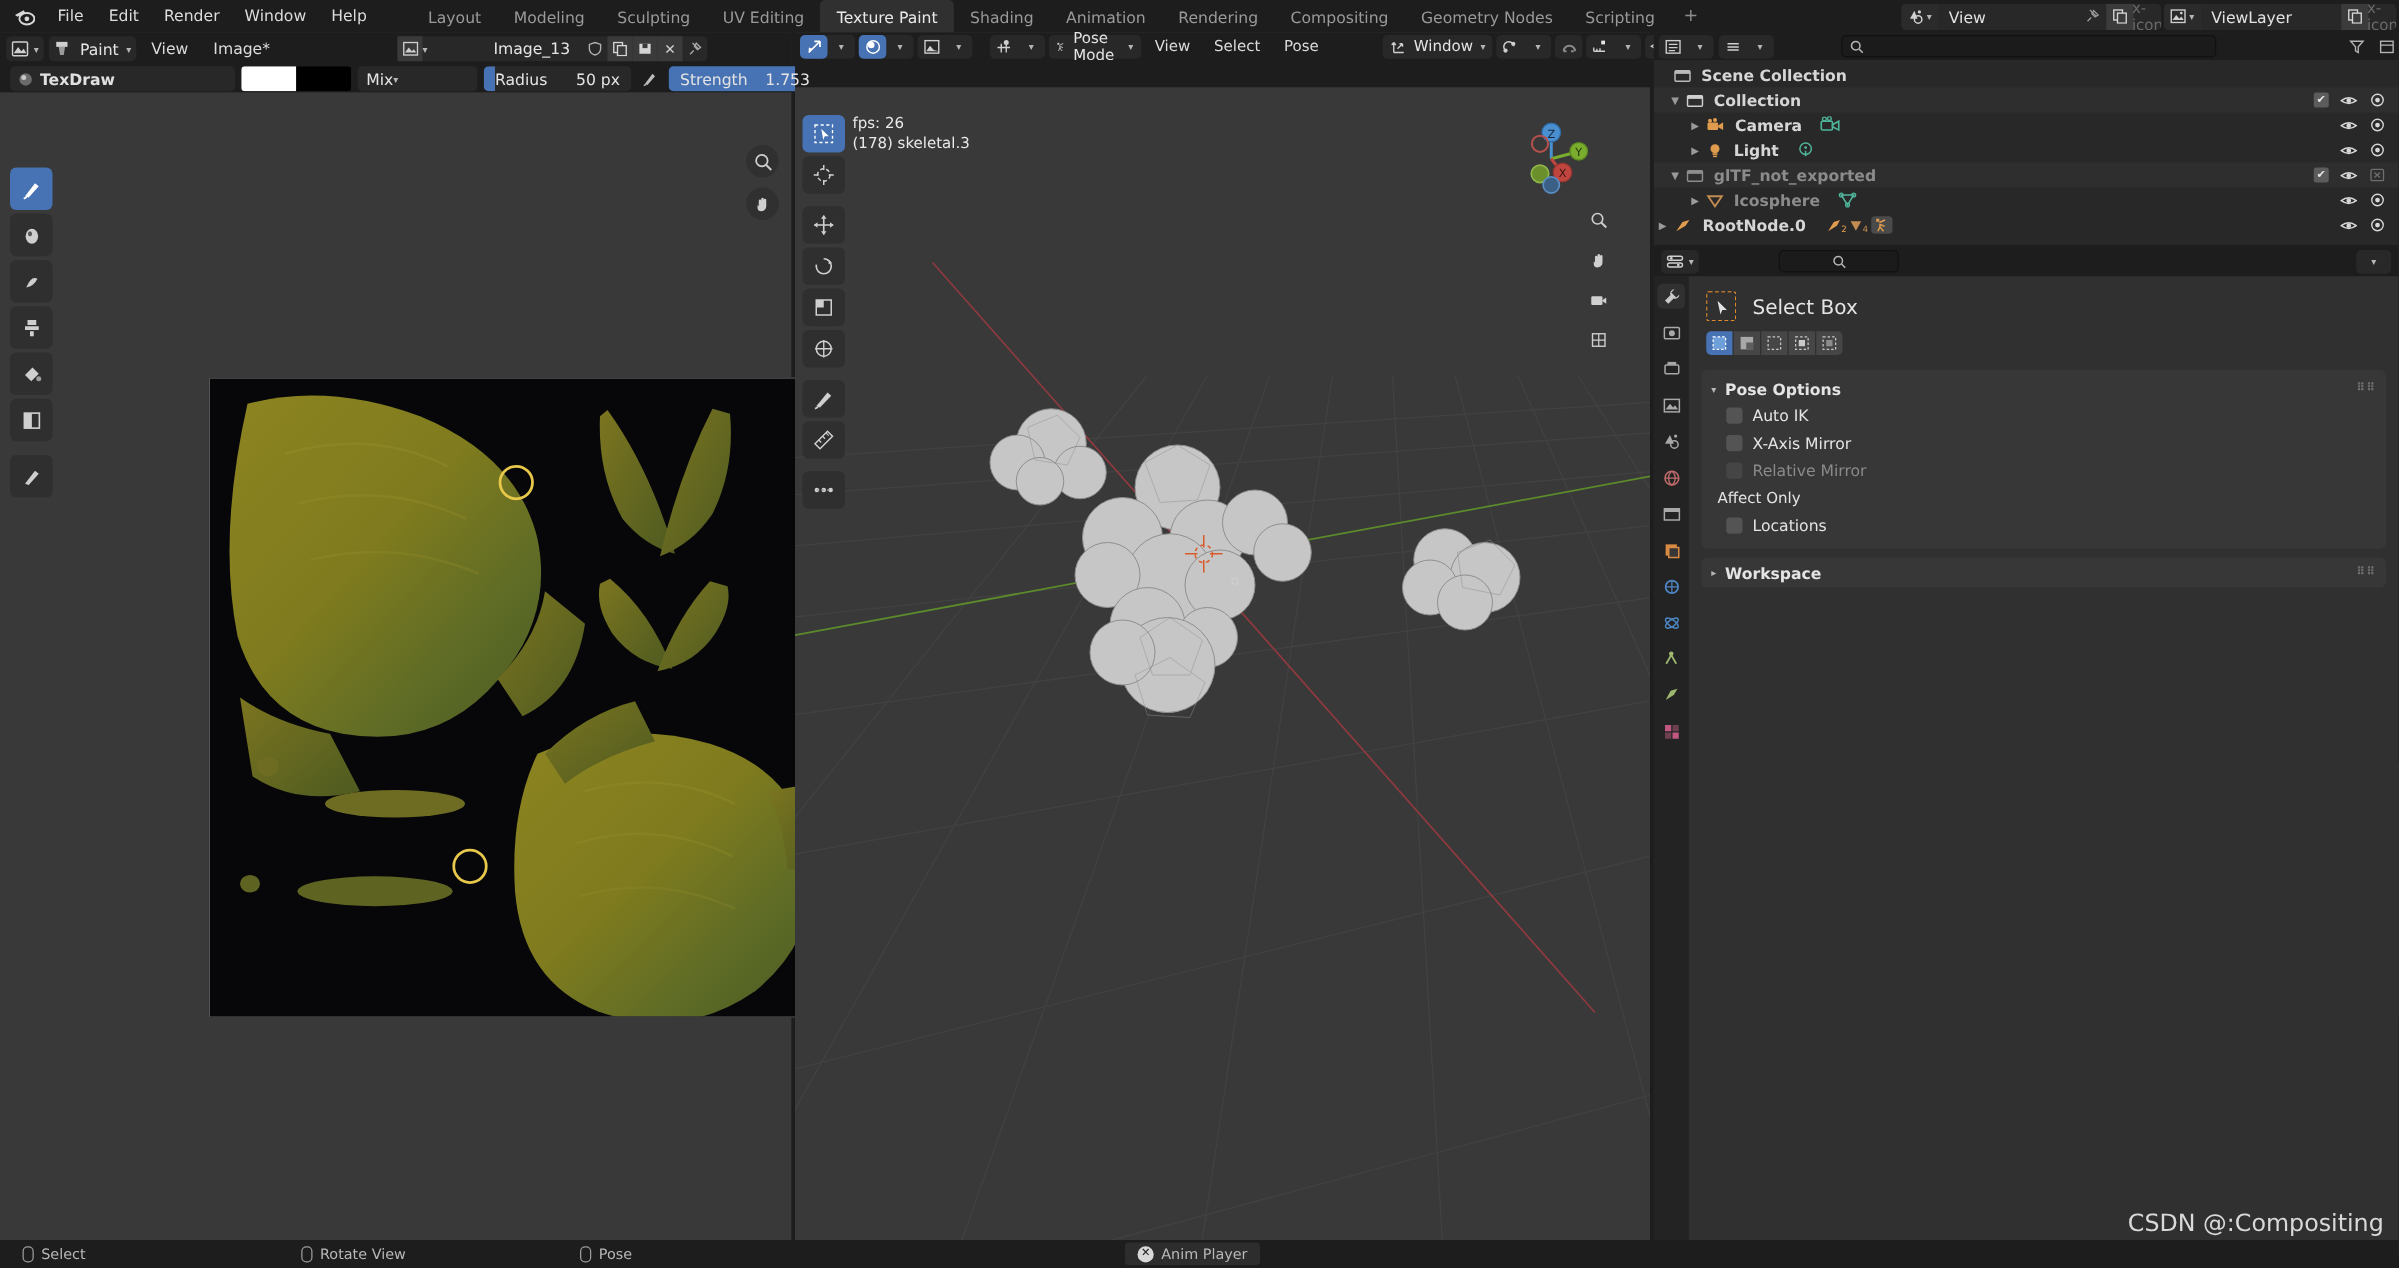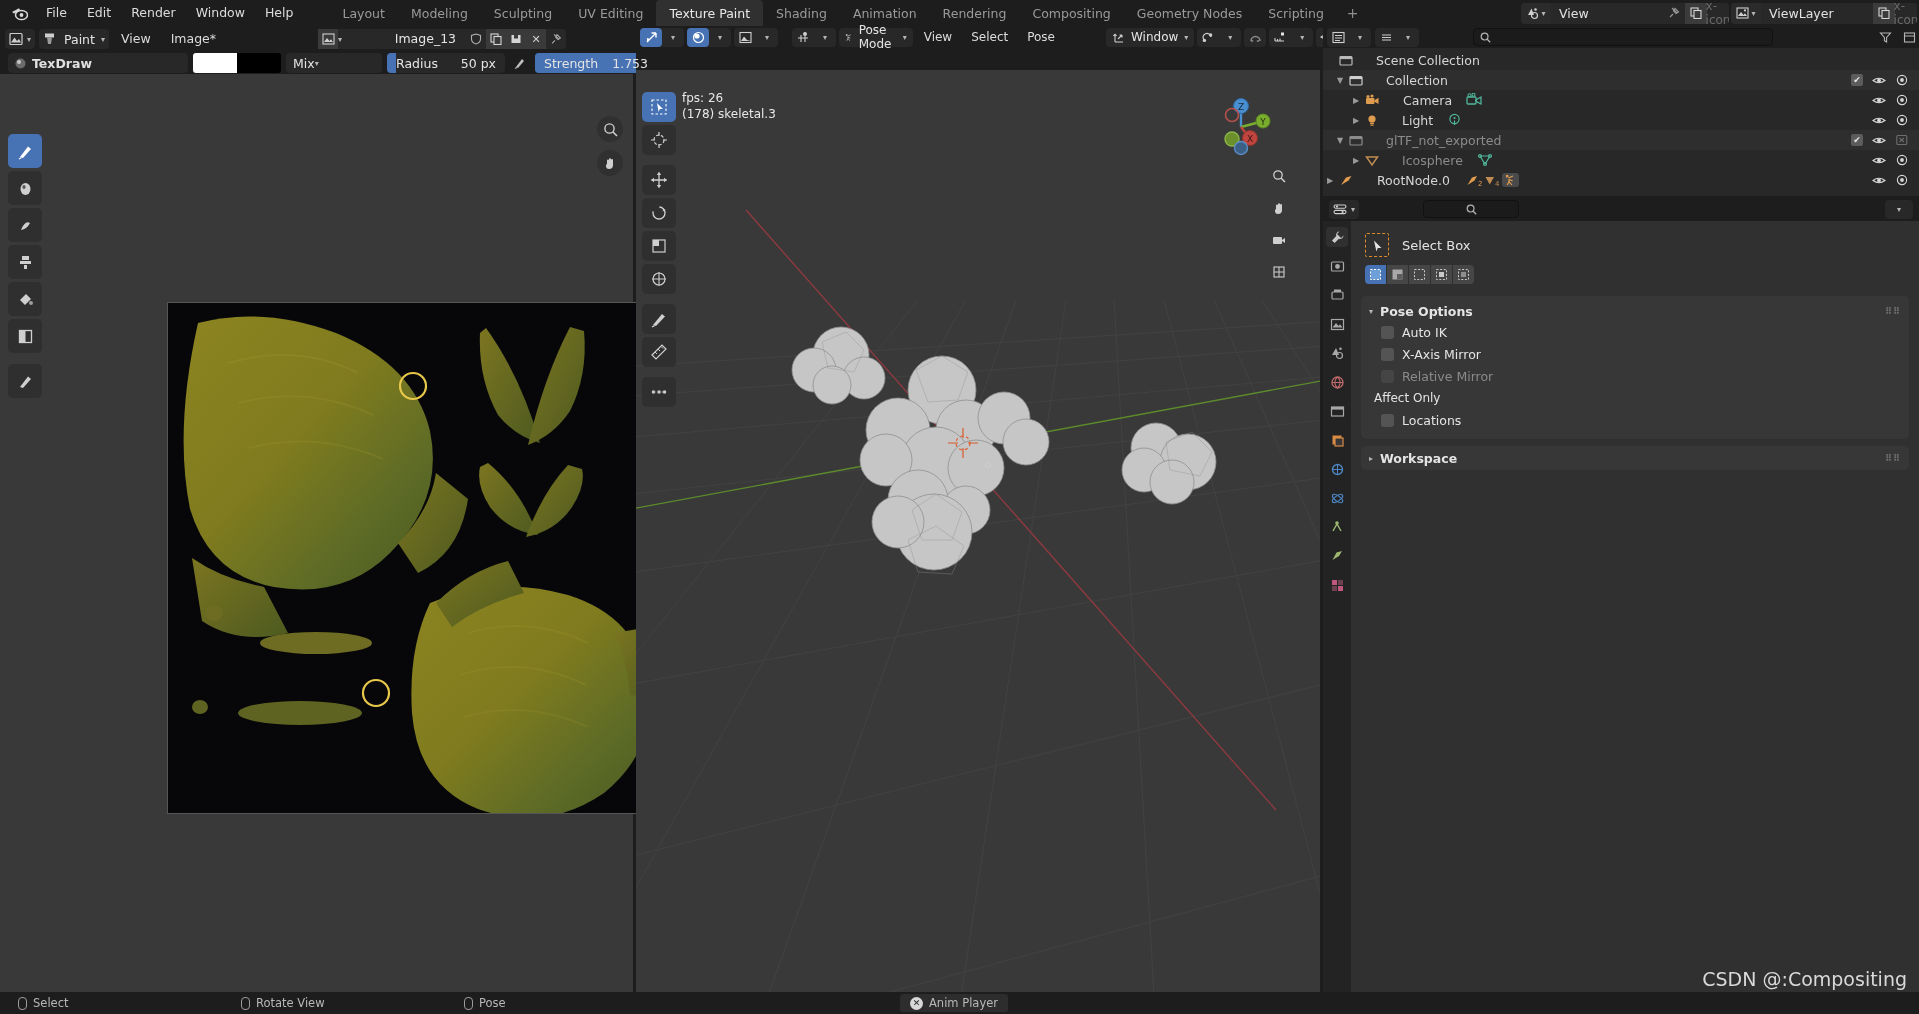--- a/index.html
+++ b/index.html
@@ -83,21 +83,21 @@
   .xbtn { width:20px;height:20px; background:#4a4a4a; border-radius:3px; display:flex;align-items:center;justify-content:center; font-size:11px;}
 
   
   .outliner { position:absolute; left:1323px; top:26px; width:596px; height:170px; background:#282828;}
   .ol-header { position:absolute; left:0;top:0; width:596px; height:22px; background:#1d1d1d; display:flex; align-items:center; gap:4px; padding-left:4px;}
   .ol-search { flex:1; max-width:300px; height:18px; background:#1b1b1b; border:1px solid #111; border-radius:4px; display:flex; align-items:center; padding:0 6px; gap:5px; margin-left:50px;}
   .ol-body { position:absolute; left:0; top:22px; width:596px; height:148px; overflow:hidden; padding-top:2px;}
   .ol-row { height:20px; display:flex; align-items:center; font-size:12.5px; color:#d6d6d6; padding-right:6px; position:relative;}
   .ol-row.alt { background:#2e2e2e;}
   .ol-row .tri { width:14px; text-align:center; font-size:8px; color:#9a9a9a;}
-  .ol-row .nm { margin-left:23px; }
+  .ol-row .nm { margin-left:8px;font-weight:bold; }
   .ol-row .dim { color:#8b8b8b;}
   .ol-icons { margin-left:auto; display:flex; align-items:center; gap:9px; padding-right:4px;}
   .ck { width:12px;height:12px; background:#5c5c5c; border-radius:2px; display:flex;align-items:center;justify-content:center; font-size:9px; color:#e8e8e8;}
 
   
   .props { position:absolute; left:1323px; top:197px; width:596px; height:807px; background:#303030;}
   .pr-header { position:absolute; left:0; top:0; width:596px; height:24px; background:#1d1d1d; display:flex; align-items:center; padding:0 6px; gap:8px;}
   .pr-drop { display:flex; align-items:center; height:19px; background:#282828; border-radius:4px; padding:0 4px; gap:3px;}
   .pr-search { width:96px; height:18px; background:#1b1b1b; border:1px solid #121212; border-radius:4px; display:flex; align-items:center; justify-content:center; margin-left:56px;}
   .pr-tabs { position:absolute; left:0; top:24px; width:28px; bottom:0; background:#232323; display:flex; flex-direction:column; align-items:center; padding-top:6px; gap:9px;}
@@ -1141,21 +1141,21 @@
       </div>
     </div>
 
     <div class="pr-body">
       <div class="tool-title">
         <div class="tool-ico">
           <svg width="15" height="15" viewBox="0 0 15 15">
               <path d="M4 2.5 L11.5 10 H7.8 L6.4 13.5 Z" fill="#e3e3e3"></path>
             </svg>
         </div>
-        <div style="font-size:13px;text-align:right;">Select Box</div>
+        <div style="font-size:16px;text-align:right;">Select Box</div>
       </div>
 
       <div class="selmodes">
         <div class="smbtn on">
           <svg width="13" height="13" viewBox="0 0 13 13">
               <rect x="1.5" y="1.5" width="10" height="10" fill="#6f9fd8" stroke="#ffffff" stroke-width="1" stroke-dasharray="2 1.6"></rect>
             </svg>
         </div>
         <div class="smbtn">
           <svg width="13" height="13" viewBox="0 0 13 13">

